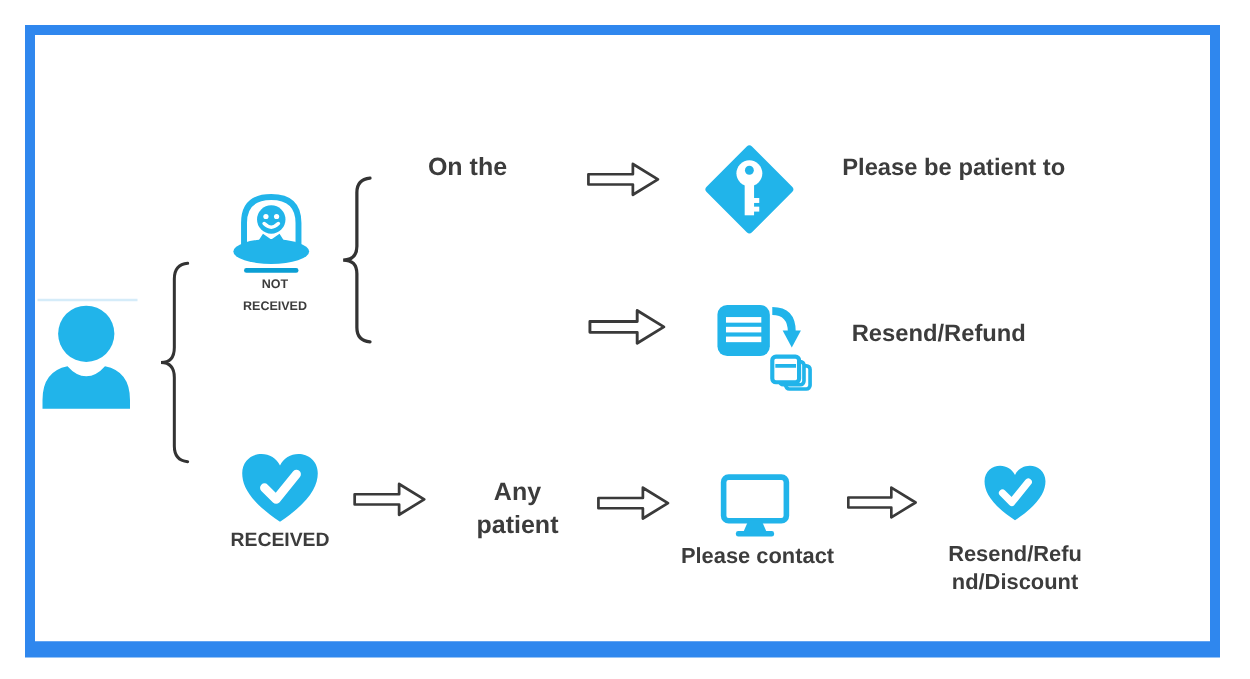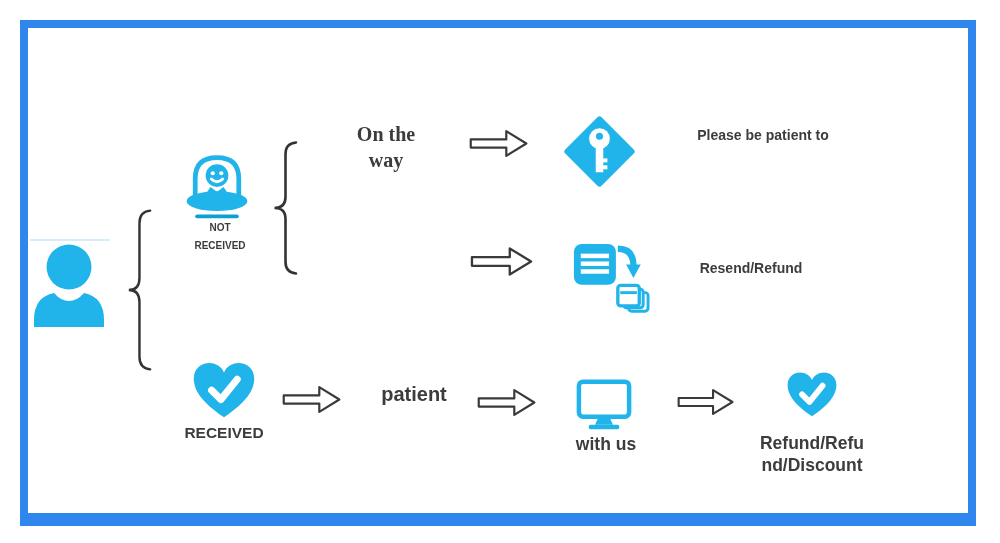--- a/index.html
+++ b/index.html
@@ -20,21 +20,21 @@
     border-bottom-width:13px;
   }
   .ic{position:absolute;line-height:0;}
   .ic svg{display:block;width:100%;height:100%;}
   .lbl{
     position:absolute;text-align:center;color:var(--text);
     font-weight:bold;letter-spacing:0;
   }
   .lbl span{display:block;}
   .fs20{font-size:20px;line-height:26px;}
-  .fs19{font-size:14px;line-height:26px;}
+  .fs19{font-size:19px;line-height:26px;}
   .fs17{font-size:17.5px;line-height:22px;}
   .fs15{font-size:10px;line-height:17.5px;}
   .accent-fill{fill:var(--accent);}
   .brace{stroke:#333;stroke-width:2.6;fill:none;stroke-linecap:round;}
   .arrow-shape{fill:#fff;stroke:var(--arrow);stroke-width:2.4;stroke-linejoin:round;}
   .faint-line{position:absolute;height:2px;background:#d5ecf9;}
 </style>
 </head>
 <body>
 
@@ -74,23 +74,22 @@
     <span>NOT</span>
     <span>RECEIVED</span>
   </div>
 
   <div class="ic" style="left:272px;top:140px;width:26px;height:136px;">
     <svg viewBox="0 0 26 136">
       <path class="brace" d="M24 2.5 Q13.5 3.5 13.5 14 V57 Q13.5 68 2.5 68 Q13.5 68 13.5 79 V122 Q13.5 132.5 24 133.5"></path>
     </svg>
   </div>
 
-  <div class="lbl fs20" style="left:316px;top:121px;width:140px;font-family:Liberation Serif, serif;">
+  <div class="lbl fs20" style="left:304px;top:121px;width:140px;">
     <span>On the</span>
-    <span>way</span>
   </div>
 
   <div class="ic" style="left:468px;top:128px;width:62px;height:31px;">
     <svg viewBox="0 0 66 34">
         <path class="arrow-shape" d="M2 12.5 H41 V3.5 L63 17 L41 30.5 V21.5 H2 Z"></path>
       </svg>
   </div>
 
   <div class="ic" style="left:560px;top:112px;width:79px;height:79px;">
     <svg viewBox="0 0 80 80">
@@ -146,52 +145,53 @@
     <span>RECEIVED</span>
   </div>
 
   <div class="ic" style="left:281px;top:384px;width:62px;height:31px;">
     <svg viewBox="0 0 66 34">
         <path class="arrow-shape" d="M2 12.5 H41 V3.5 L63 17 L41 30.5 V21.5 H2 Z"></path>
       </svg>
   </div>
 
   <div class="lbl fs20" style="left:344px;top:381px;width:140px;">
+    <span>Any</span>
     <span>patient</span>
   </div>
 
   <div class="ic" style="left:476px;top:387px;width:62px;height:31px;">
     <svg viewBox="0 0 66 34">
         <path class="arrow-shape" d="M2 12.5 H41 V3.5 L63 17 L41 30.5 V21.5 H2 Z"></path>
       </svg>
   </div>
 
   <div class="ic" style="left:573px;top:379px;width:62px;height:52px;">
     <svg viewBox="0 0 64 58">
       <rect x="4" y="3" width="56" height="39" rx="4.5" fill="#fff" stroke="var(--accent)" stroke-width="5"></rect>
       <path d="M26 42 L38 42 L42 51 L22 51 Z" class="accent-fill"></path>
       <rect x="15" y="51" width="34" height="5" rx="2" class="accent-fill"></rect>
     </svg>
   </div>
 
   <div class="lbl fs17" style="left:516px;top:433px;width:180px;">
-    <span>with us</span>
+    <span>Please contact</span>
   </div>
 
   <div class="ic" style="left:676px;top:387px;width:60px;height:30px;">
     <svg viewBox="0 0 66 34">
         <path class="arrow-shape" d="M2 12.5 H41 V3.5 L63 17 L41 30.5 V21.5 H2 Z"></path>
       </svg>
   </div>
 
   <div class="ic" style="left:784px;top:370px;width:56px;height:50px;">
     <svg viewBox="0 0 44 40">
       <path d="M22 37 C7 27 2.5 19 2.5 12 C2.5 5.5 7.5 2 12.5 2 C16.5 2 20.3 4.2 22 8 C23.7 4.2 27.5 2 31.5 2 C36.5 2 41.5 5.5 41.5 12 C41.5 19 37 27 22 37 Z" class="accent-fill"></path>
       <path d="M14 19.5 L20 25.5 L30.5 12.5" stroke="#fff" stroke-width="4.6" fill="none" stroke-linecap="round" stroke-linejoin="round"></path>
     </svg>
   </div>
 
   <div class="lbl fs17" style="left:722px;top:432px;width:180px;">
-    <span>Refund/Refu</span>
+    <span>Resend/Refu</span>
     <span>nd/Discount</span>
   </div>
 
 </div>
 
 </body></html>

